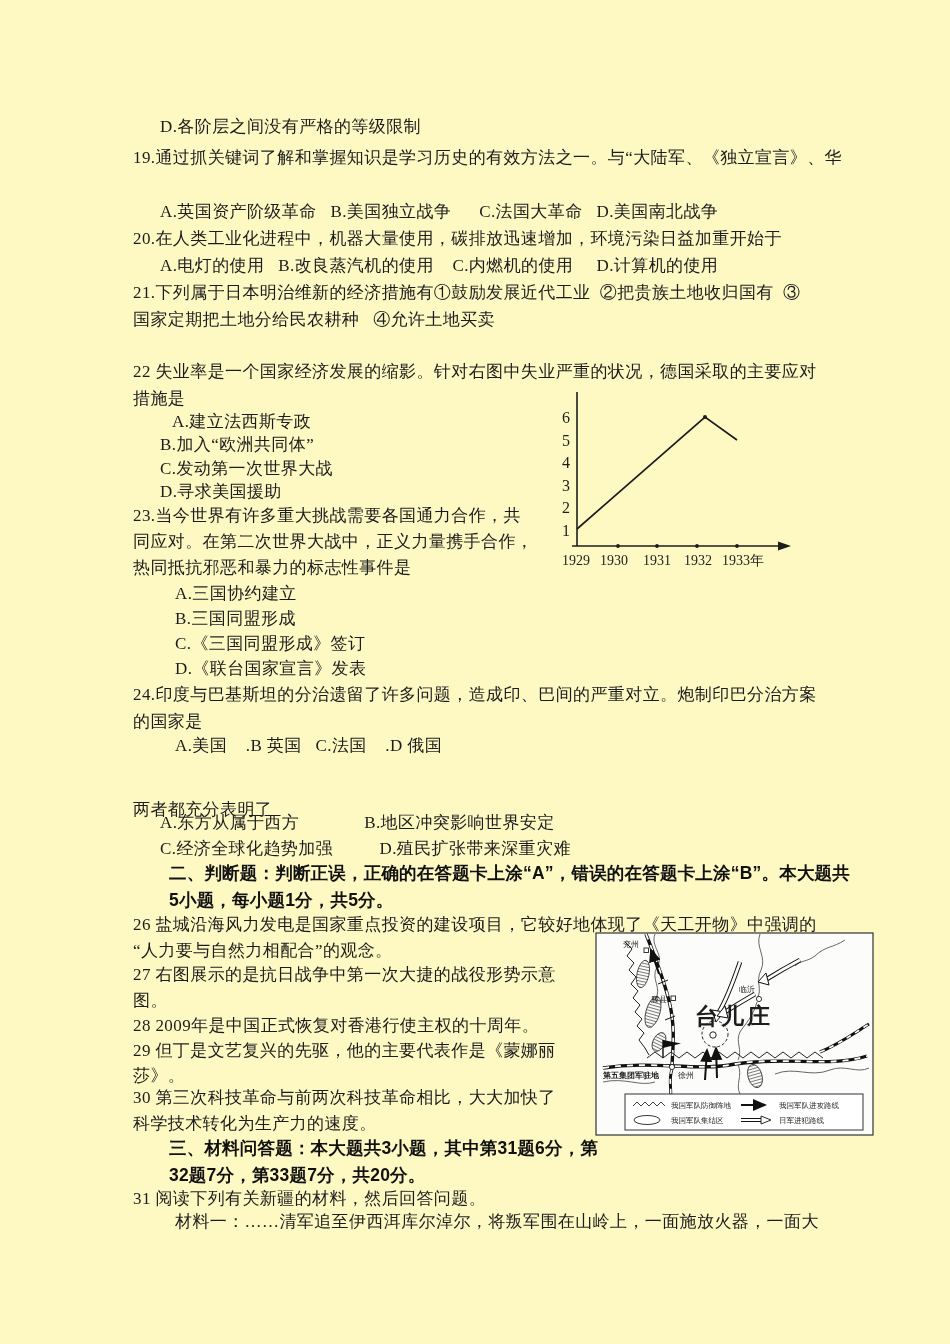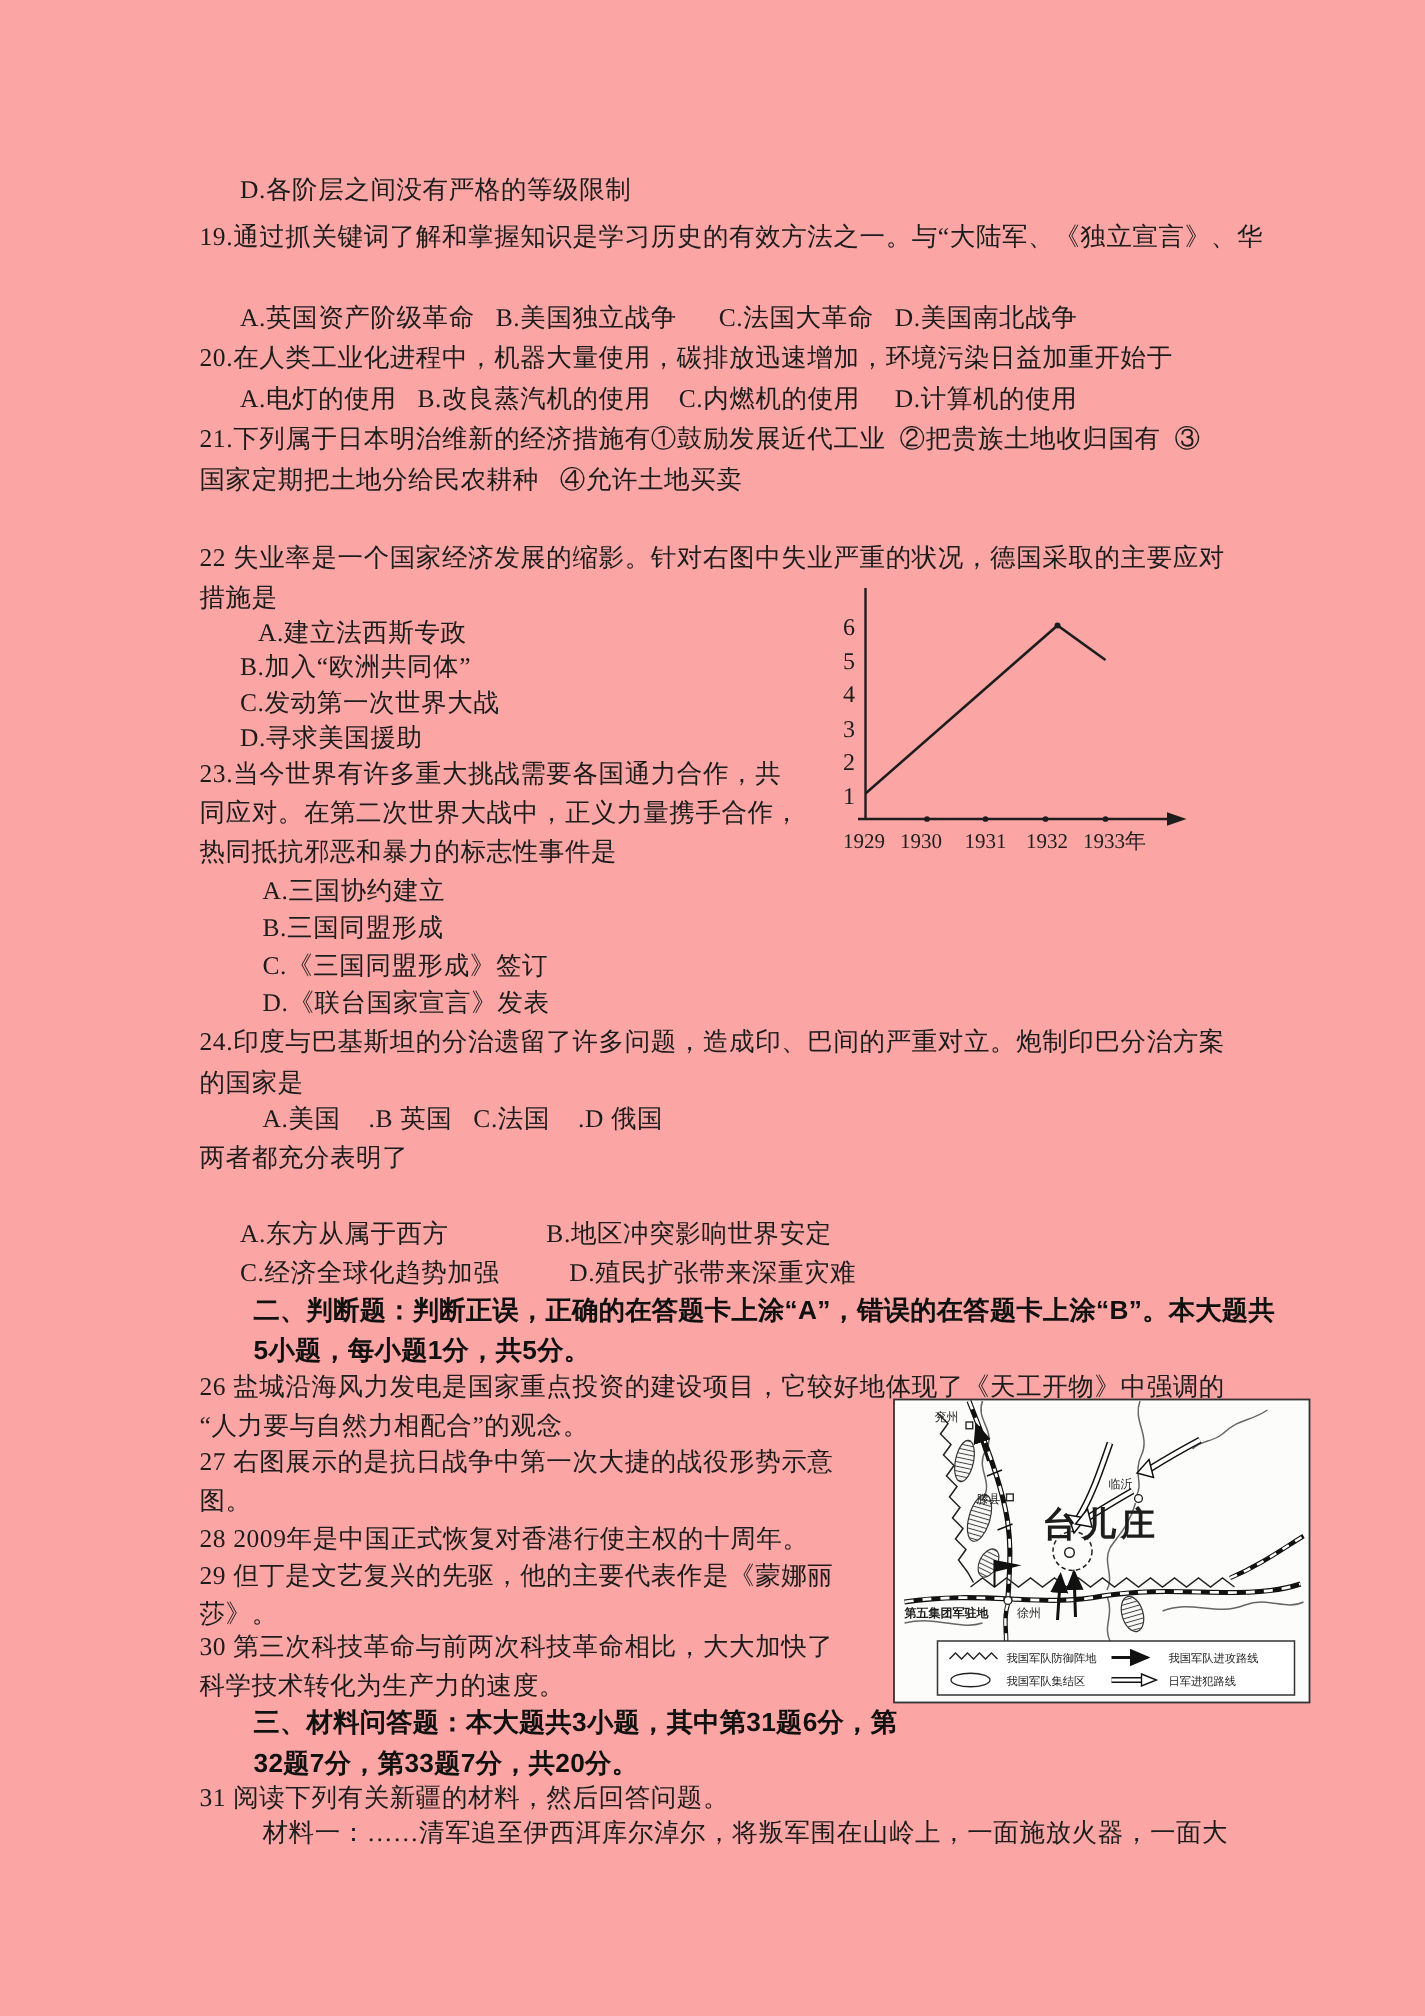--- a/index.html
+++ b/index.html
@@ -1,19 +1,19 @@
 <!DOCTYPE html>
 <html><head>
 <meta charset="utf-8">
 <style>
   html,body{margin:0;padding:0;background:#ffffff;}
   .page{
     position:relative;
     width:950px;height:1344px;
-    background:#fca5a5;
+    background:#fef9c3;
     overflow:hidden;
     font-family:"Liberation Serif", serif;
     color:#1c1c1c;
   }
   .ln{
     position:absolute;
     font-size:17px;
     letter-spacing:0.4px;
     line-height:24px;
     white-space:pre;
@@ -52,21 +52,21 @@
   <div class="ln" style="left:133px;top:504px">23.当今世界有许多重大挑战需要各国通力合作，共</div>
   <div class="ln" style="left:133px;top:530px">同应对。在第二次世界大战中，正义力量携手合作，</div>
   <div class="ln" style="left:133px;top:556px">热同抵抗邪恶和暴力的标志性事件是</div>
   <div class="ln" style="left:175px;top:582px">A.三国协约建立</div>
   <div class="ln" style="left:175px;top:607px">B.三国同盟形成</div>
   <div class="ln" style="left:175px;top:632px">C.《三国同盟形成》签订</div>
   <div class="ln" style="left:175px;top:657px">D.《联台国家宣言》发表</div>
   <div class="ln" style="left:133px;top:683px">24.印度与巴基斯坦的分治遗留了许多问题，造成印、巴间的严重对立。炮制印巴分治方案</div>
   <div class="ln" style="left:133px;top:710px">的国家是</div>
   <div class="ln" style="left:175px;top:734px">A.美国    .B 英国   C.法国    .D 俄国</div>
-  <div class="ln" style="left:133px;top:760px">两者都充分表明了</div>
+  <div class="ln" style="left:133px;top:798px">两者都充分表明了</div>
   <div class="ln" style="left:160px;top:837px">C.经济全球化趋势加强          D.殖民扩张带来深重灾难</div>
   <div class="ln" style="left:160px;top:811px">A.东方从属于西方              B.地区冲突影响世界安定</div>
   <div class="ln hd" style="left:133px;top:861px">二、判断题：判断正误，正确的在答题卡上涂“A”，错误的在答题卡上涂“B”。本大题共</div>
   <div class="ln hd" style="left:133px;top:888px">5小题，每小题1分，共5分。</div>
   <div class="ln" style="left:133px;top:913px">26 盐城沿海风力发电是国家重点投资的建设项目，它较好地体现了《天工开物》中强调的</div>
   <div class="ln" style="left:133px;top:939px">“人力要与自然力相配合”的观念。</div>
   <div class="ln" style="left:133px;top:963px">27 右图展示的是抗日战争中第一次大捷的战役形势示意</div>
   <div class="ln" style="left:133px;top:989px">图。</div>
   <div class="ln" style="left:133px;top:1014px">28 2009年是中国正式恢复对香港行使主权的十周年。</div>
   <div class="ln" style="left:133px;top:1039px">29 但丁是文艺复兴的先驱，他的主要代表作是《蒙娜丽</div>

